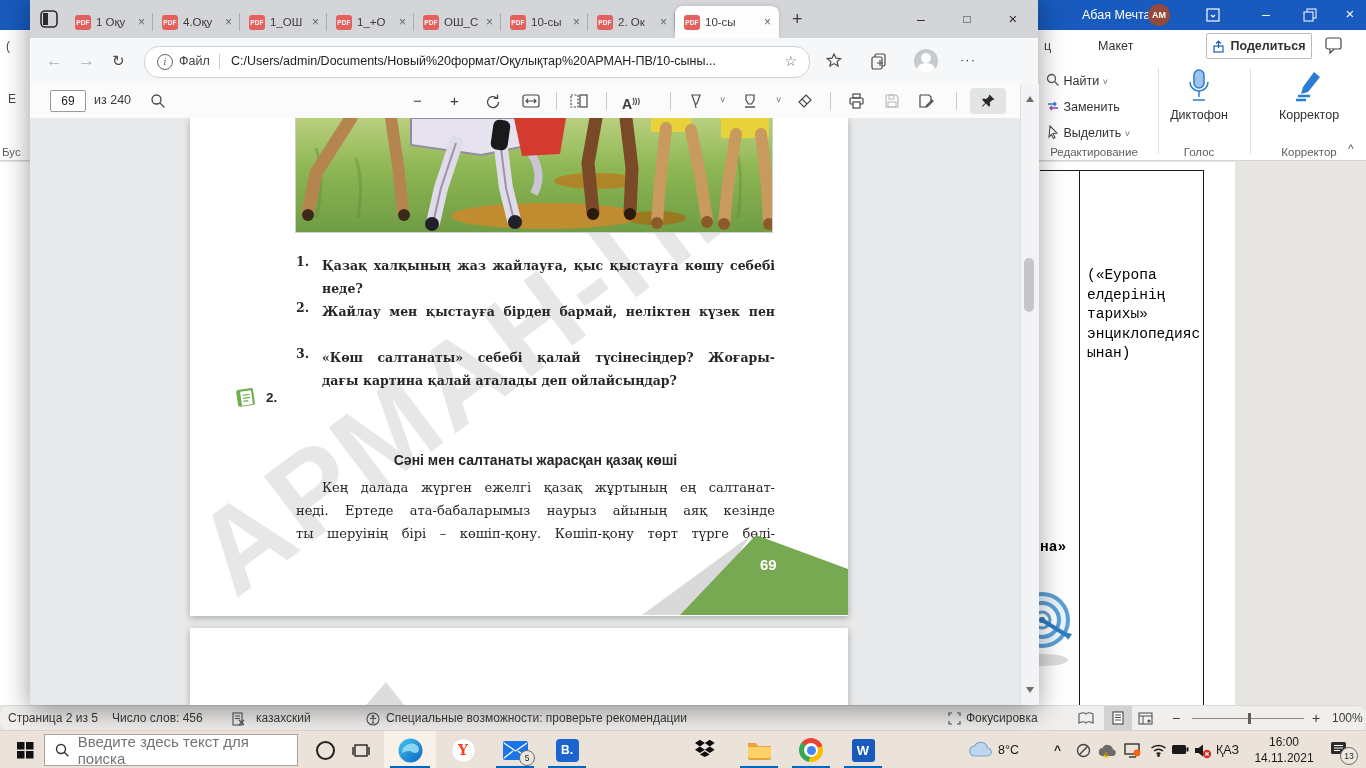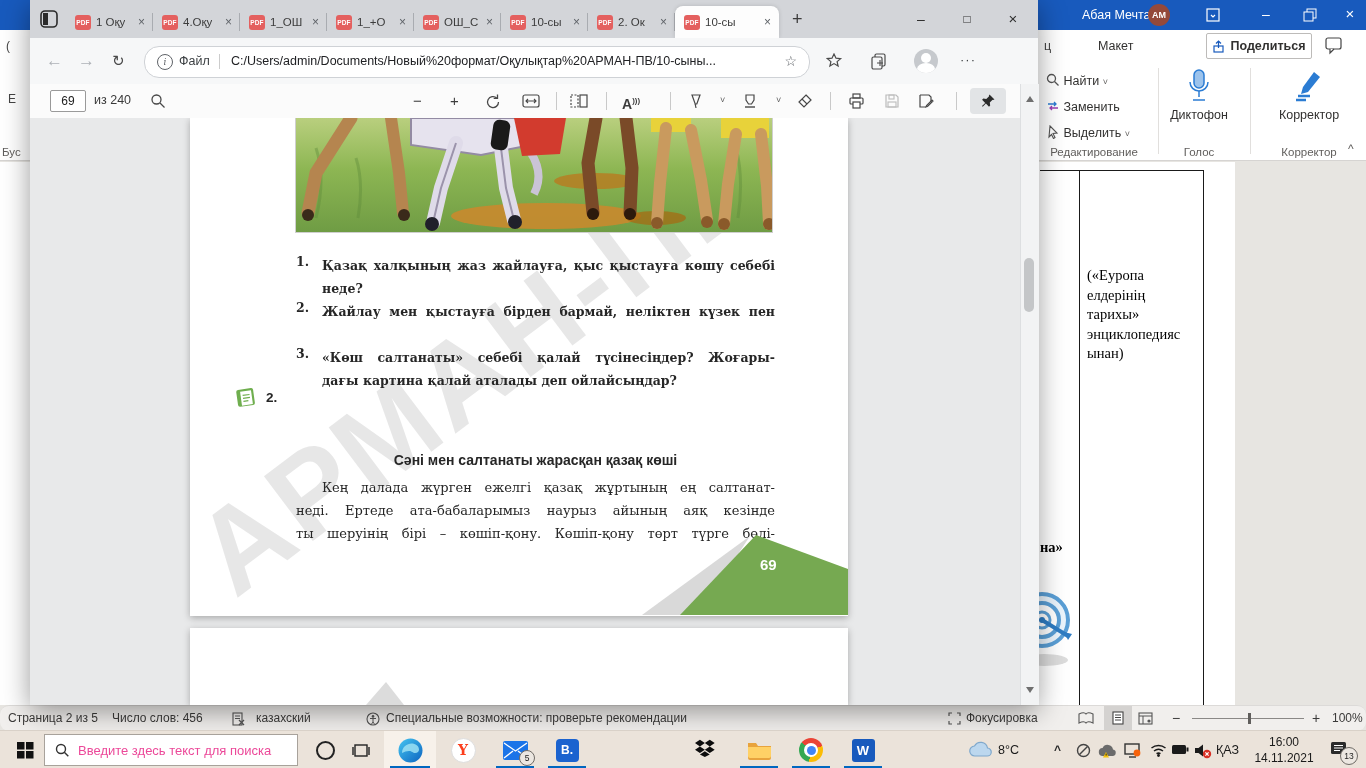--- a/index.html
+++ b/index.html
@@ -10,21 +10,21 @@
   
   .wtitle{left:0;top:0;width:1366px;height:30px;background:#185abd;color:#fff;}
   .wtabs{left:0;top:30px;width:1366px;height:32px;background:#fff;border-bottom:1px solid #ececec;}
   .wribbon{left:0;top:62px;width:1366px;height:98px;background:#fff;border-bottom:1px solid #d6d4d2;}
   .wdoc{left:0;top:162px;width:1366px;height:543px;background:#e7e5e1;overflow:hidden;}
   .wstatus{left:0;top:705px;width:1366px;height:25px;background:#f1efed;border-top:1px solid #dcdad8;
     font-size:12px;color:#3b3a39;line-height:25px;border-radius:9px;}
   .wgroup{font-size:11.5px;color:#605e5c;text-align:center;}
   .rrow{height:26px;line-height:26px;font-size:12.5px;color:#323130;white-space:nowrap;}
   .rdiv{width:1px;background:#e1dfdd;}
-  .cellline{white-space:nowrap;font-family:Liberation Serif, serif;
+  .cellline{white-space:nowrap;font-family:Liberation Mono, monospace;
     font-size:14.5px;color:#000;line-height:19.5px;}
   
   .edge{left:30px;top:0;width:1008px;height:705px;background:#e8e9ea;
     box-shadow:0 6px 26px rgba(0,0,0,.40);}
   .tabstrip{left:0;top:0;width:1008px;height:38px;background:#d3d5d9;}
   .tab{position:absolute;top:6px;height:32px;display:flex;align-items:center;}
   .tab .sep{position:absolute;right:0;top:7px;height:18px;width:1px;background:#a9acb1;}
   .tab.active{background:#fdfdfd;border-radius:8px 8px 0 0;box-shadow:0 0 4px rgba(0,0,0,.15);}
   .pdfic{width:16px;height:15px;background:#e4605f;border-radius:3px;color:#fff;
     font-size:6.5px;font-weight:bold;display:flex;align-items:center;justify-content:center;
@@ -523,21 +523,21 @@
           <rect x="9" y="0" width="7.5" height="7.5" fill="#111"></rect>
           <rect x="0" y="9" width="7.5" height="7.5" fill="#111"></rect>
           <rect x="9" y="9" width="7.5" height="7.5" fill="#111"></rect>
         </svg>
     </span>
     <span class="abs" style="left:44px;top:3px;width:252px;height:30px;background:#fff;border:1px solid #a8a29b;display:flex;align-items:center;">
       <svg width="15" height="15" style="margin:0 8px 0 10px;">
           <circle cx="6" cy="6" r="4.5" fill="none" stroke="#333" stroke-width="1.4"></circle>
           <path d="M9.3 9.3l4 4" stroke="#333" stroke-width="1.4"></path>
         </svg>
-      <span style="font-size:13px;color:#ec4899;">Введите здесь текст для поиска</span>
+      <span style="font-size:15px;color:#737373;">Введите здесь текст для поиска</span>
     </span>
     <span class="tile" style="left:300px;">
       <span style="width:15px;height:15px;border:2px solid #222;border-radius:50%;"></span>
     </span>
     <span class="tile" style="left:336px;">
       <svg width="18" height="15">
           <rect x="3" y="2" width="12" height="11" fill="none" stroke="#222" stroke-width="1.4"></rect>
           <path d="M1 4v8M17 4v8" stroke="#222" stroke-width="1.4"></path>
         </svg>
     </span>

